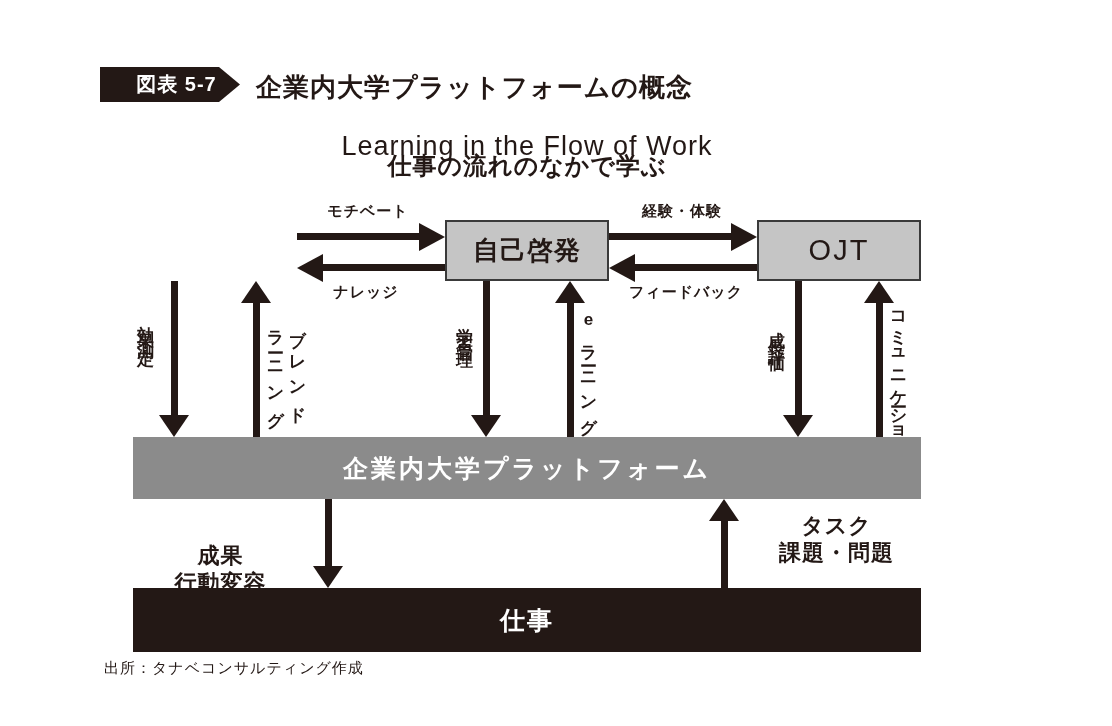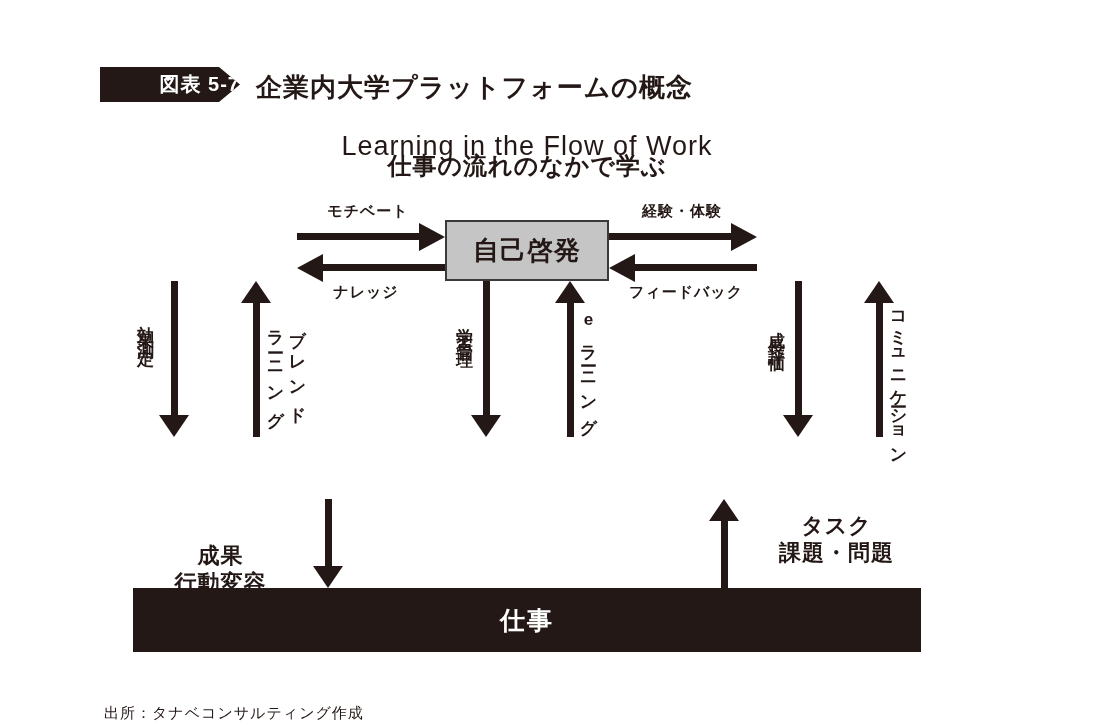--- a/index.html
+++ b/index.html
@@ -6,21 +6,21 @@
     --ink:#231815; --box-light:#e4e4e4; --box-gray:#c5c5c5; --box-border:#3a3a3a;
     --platform-gray:#8b8b8b; --work-black:#231815; --text-white:#ffffff;
   }
   html,body{margin:0;padding:0;background:#ffffff;}
   .canvas{position:relative;width:1112px;height:726px;background:#ffffff;overflow:hidden;
           font-family:"Liberation Sans", sans-serif;color:var(--ink);}
 
   
   .badge{position:absolute;left:100px;top:67px;width:140px;height:35px;background:var(--ink);
          clip-path:polygon(0 0,85% 0,100% 50%,85% 100%,0 100%);
-         display:flex;align-items:center;justify-content:flex-end;}
+         display:flex;align-items:center;justify-content:center;}
   .badge span{color:var(--text-white);font-weight:700;font-size:20px;letter-spacing:1px;padding-left:13px;}
   .fig-title{position:absolute;left:256px;top:70px;font-size:26px;font-weight:700;letter-spacing:1px;}
 
   .head-en{position:absolute;left:133px;top:131px;width:788px;text-align:center;font-size:27px;font-weight:400;letter-spacing:1px;}
   .head-ja{position:absolute;left:133px;top:150px;width:788px;text-align:center;font-size:24px;font-weight:700;letter-spacing:1px;}
 
   
   .box{position:absolute;top:220px;width:164px;height:61px;border:2px solid var(--box-border);
        box-sizing:border-box;display:flex;align-items:center;justify-content:center;}
   .box-offjt{left:133px;background:var(--box-light);font-size:29px;font-weight:400;letter-spacing:1px;}
@@ -75,36 +75,37 @@
 
   .lower-label{position:absolute;top:512px;width:185px;text-align:center;font-size:22px;font-weight:700;
                line-height:27px;white-space:pre-line;letter-spacing:1px;}
   .ll-outcome{left:128px;margin-top:30px;} .ll-task{left:744px;}
 
   
   .work{position:absolute;left:133px;top:588px;width:788px;height:64px;background:var(--work-black);
         display:flex;align-items:center;justify-content:center;color:var(--text-white);
         font-size:25px;font-weight:700;letter-spacing:2px;}
 
-  .source{position:absolute;left:104px;top:659px;font-size:15px;font-weight:400;letter-spacing:1px;margin-top:45px;}
+  .source{position:absolute;left:104px;top:659px;font-size:15px;font-weight:400;letter-spacing:1px;}
 </style>
 </head>
 <body>
 
 <div class="canvas">
 
   <div class="badge">
     <span>図表 5-7</span>
   </div>
   <div class="fig-title">企業内大学プラットフォームの概念</div>
 
   <div class="head-en">Learning in the Flow of Work</div>
   <div class="head-ja">仕事の流れのなかで学ぶ</div>
 
   <div class="box box-self">自己啓発</div>
+  <div class="box box-ojt">OJT</div>
 
   <div class="shaft-h mot-shaft"></div>
   <div class="ah-right mot-head"></div>
   <div class="ah-left kno-head"></div>
   <div class="shaft-h kno-shaft"></div>
   <div class="shaft-h exp-shaft"></div>
   <div class="ah-right exp-head"></div>
   <div class="ah-left fbk-head"></div>
   <div class="shaft-h fbk-shaft"></div>
 
@@ -129,20 +130,21 @@
   <div class="shaft-v vu3-shaft"></div>
 
   <div class="vlabel vl-effect">効果測定</div>
   <div class="vlabel vl-blend">ブレンド
 ラーニング</div>
   <div class="vlabel vl-learnmgmt">学習管理</div>
   <div class="vlabel vl-elearn"><span class="upright">e</span><span>ラーニング</span></div>
   <div class="vlabel vl-growth">成長評価</div>
   <div class="vlabel vl-comm">コミュニケーション</div>
 
+  <div class="platform">企業内大学プラットフォーム</div>
 
   <div class="shaft-v ld-shaft"></div>
   <div class="ah-down ld-head"></div>
   <div class="ah-up lu-head"></div>
   <div class="shaft-v lu-shaft"></div>
 
   <div class="lower-label ll-outcome">成果
 行動変容</div>
   <div class="lower-label ll-task">タスク
 課題・問題</div>

